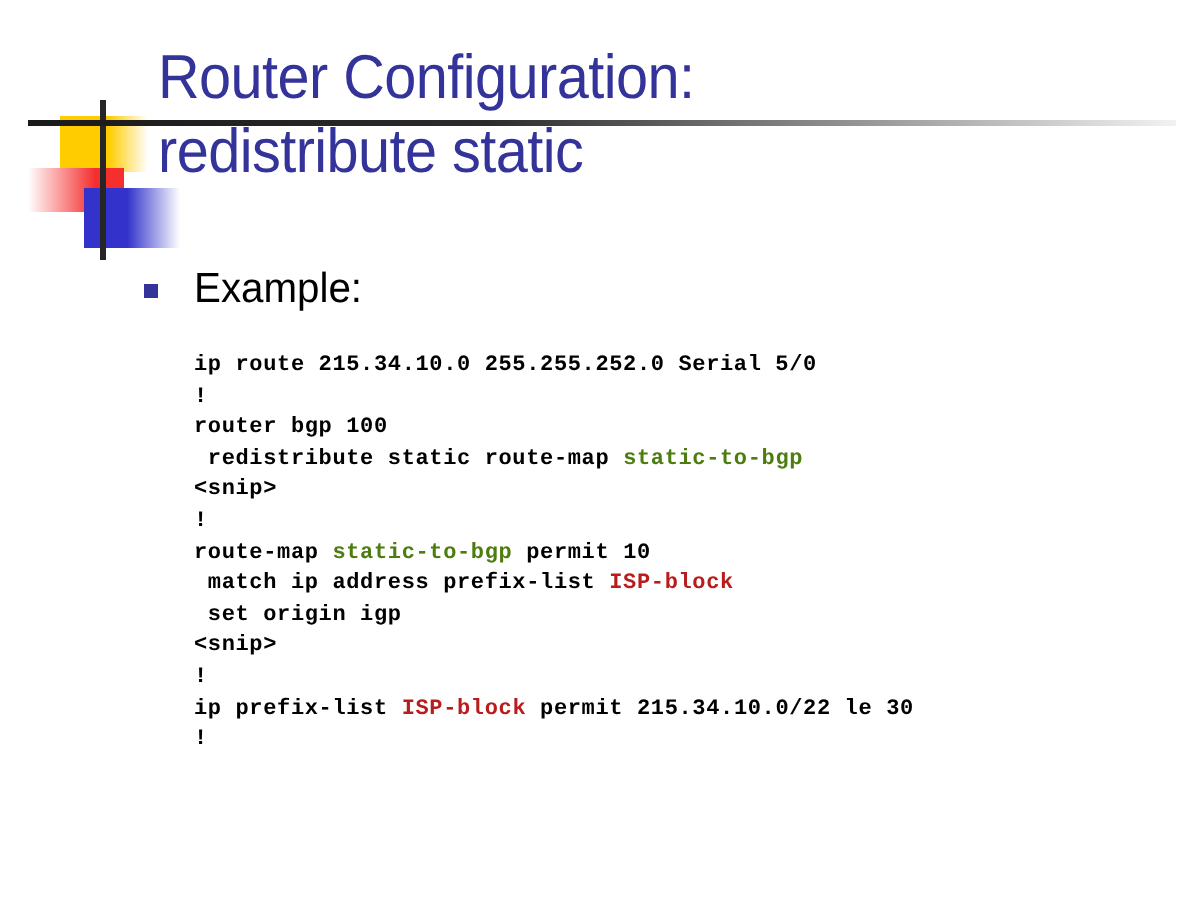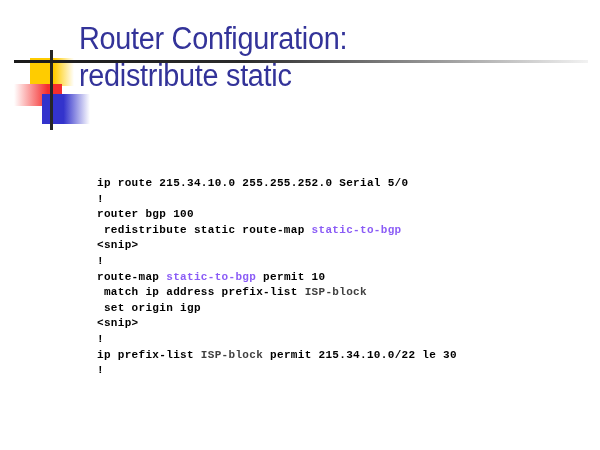--- a/index.html
+++ b/index.html
@@ -123,35 +123,39 @@
     line-height: 15.6px;
     font-weight: bold;
     color: #000000;
     white-space: pre;
     letter-spacing: 0.32px;
   }
   .code-line {
     height: 15.6px;
     white-space: pre;
   }
-  .tok-blue { color: #8b5cf6; }
-  .tok-gold { color: #404040; text-align: right; }
+  .tok-blue { color: #4d7c0f; }
+  .tok-gold { color: #b91c1c; text-align: right; }
 </style>
 </head>
 <body>
 
 <div class="slide">
 
   <div class="logo">
     <div class="sq sq-yellow"></div>
     <div class="sq sq-red"></div>
     <div class="sq sq-blue"></div>
     <div class="rule-v"></div>
   </div>
   <div class="rule-h"></div>
 
   <div class="title">Router Configuration:
 redistribute static</div>
 
+  <div class="bullet-row">
+    <span class="bullet-marker"></span>
+    <span class="bullet-text">Example:</span>
+  </div>
 
   <div class="code-block"><div class="code-line"><span>ip route 215.34.10.0 255.255.252.0 Serial 5/0</span></div><div class="code-line"><span>!</span></div><div class="code-line"><span>router bgp 100</span></div><div class="code-line"><span> redistribute static route-map </span><span class="tok-blue">static-to-bgp</span></div><div class="code-line"><span>&lt;snip&gt;</span></div><div class="code-line"><span>!</span></div><div class="code-line"><span>route-map </span><span class="tok-blue">static-to-bgp</span><span> permit 10</span></div><div class="code-line"><span> match ip address prefix-list </span><span class="tok-gold">ISP-block</span></div><div class="code-line"><span> set origin igp</span></div><div class="code-line"><span>&lt;snip&gt;</span></div><div class="code-line"><span>!</span></div><div class="code-line"><span>ip prefix-list </span><span class="tok-gold">ISP-block</span><span> permit 215.34.10.0/22 le 30</span></div><div class="code-line"><span>!</span></div></div>
 
 </div>
 
 </body></html>

